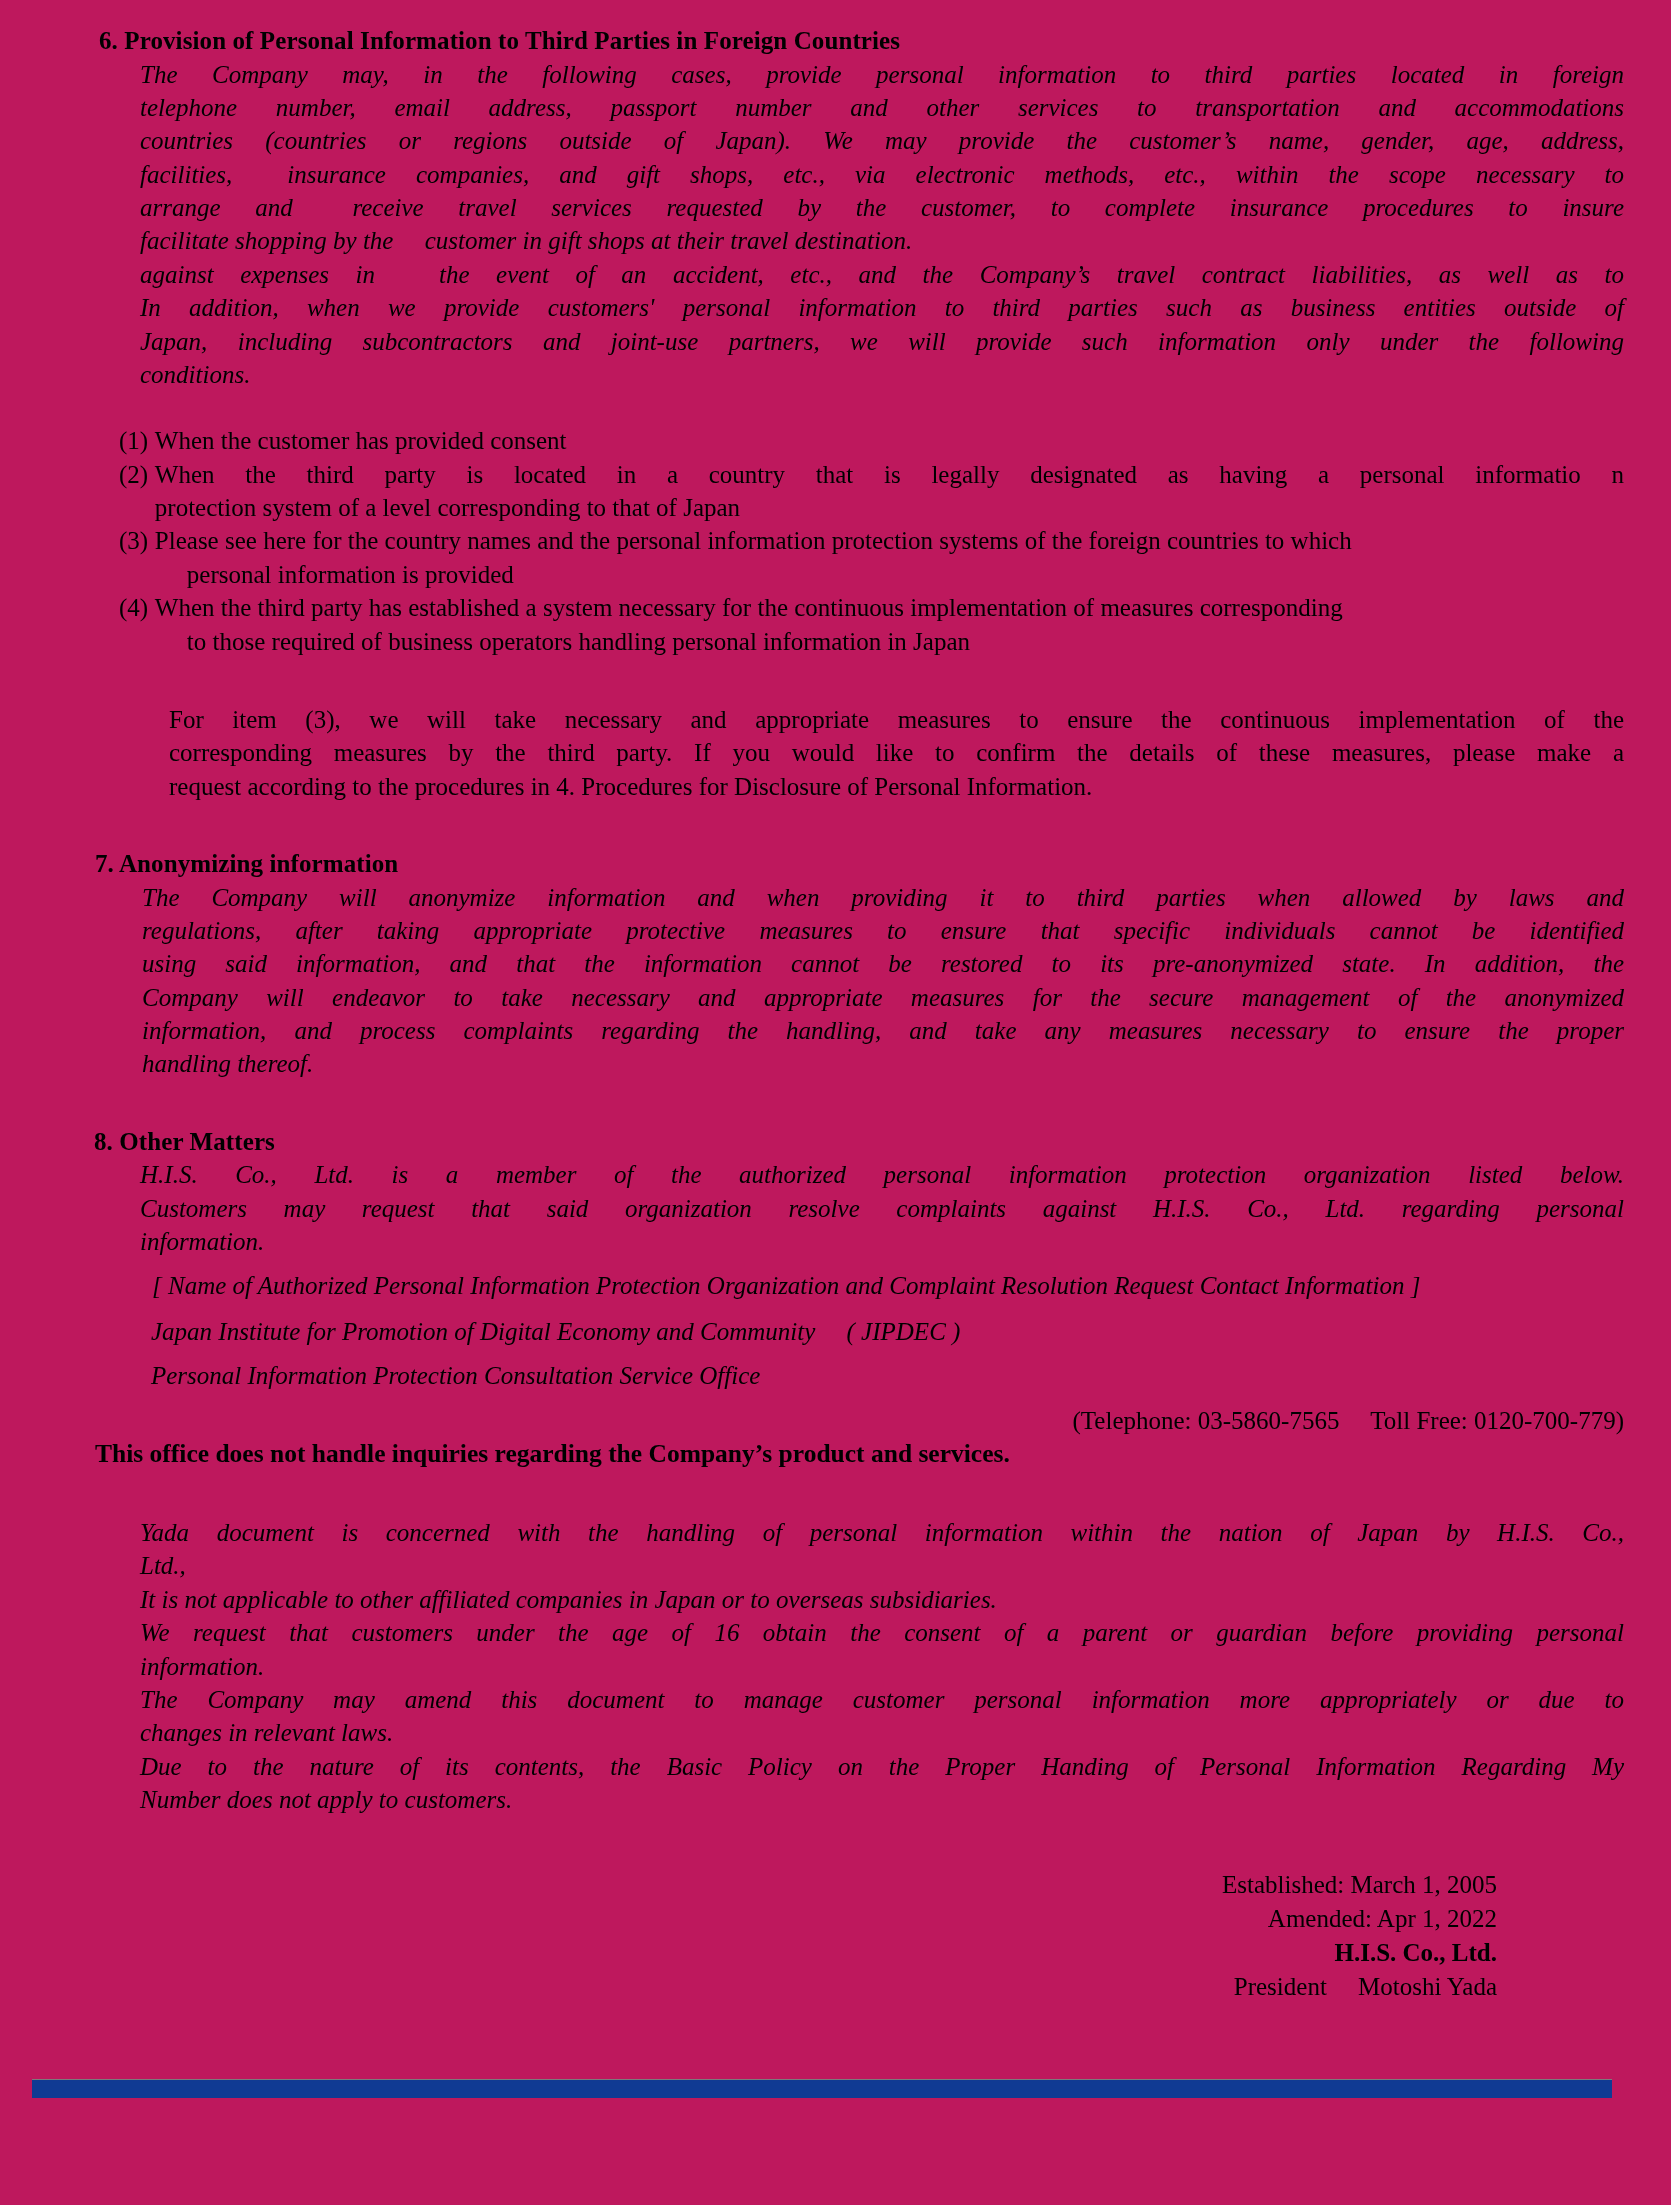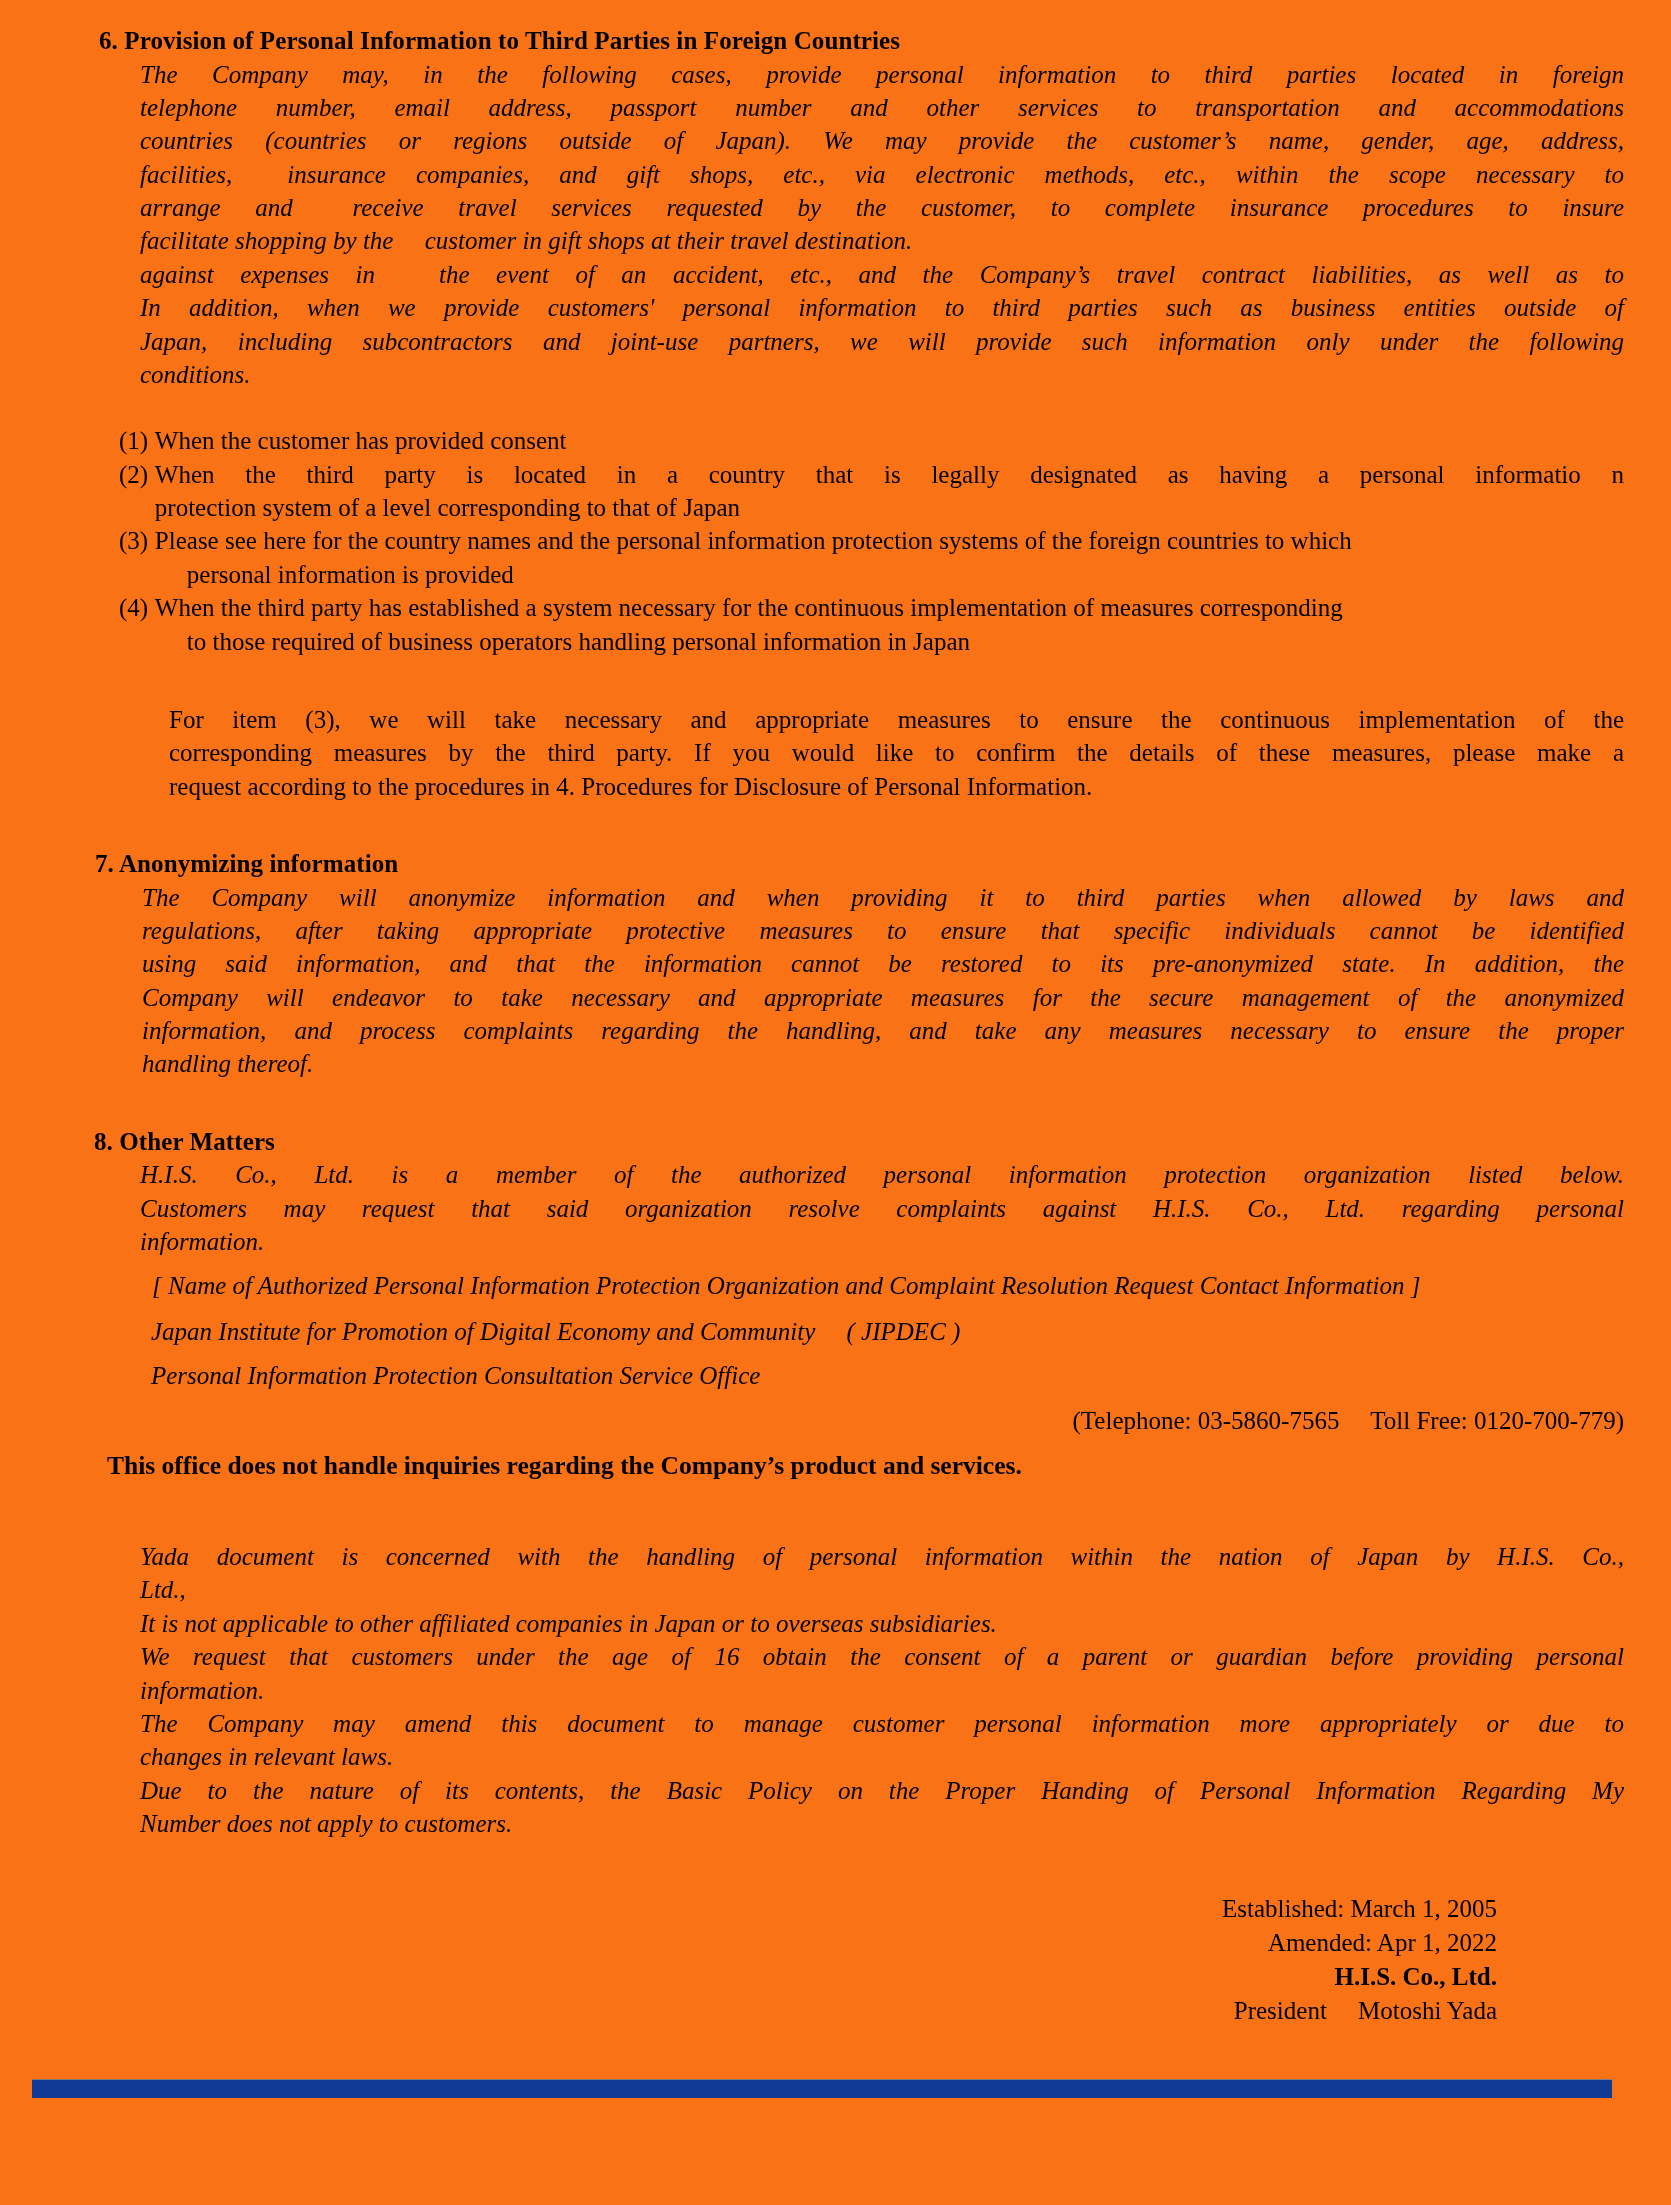--- a/index.html
+++ b/index.html
@@ -8,21 +8,21 @@
     background: #ffffff;
   }
   body {
     font-family: "Liberation Serif", "DejaVu Serif", serif;
     color: #000000;
   }
   #page {
     position: relative;
     width: 1672px;
     height: 2205px;
-    background: #f97316;
+    background: #be185d;
     overflow: hidden;
     box-sizing: border-box;
     padding: 25px 60px 0 52px;
   }
   .doc {
     width: 1572px;
     margin: 0 auto;
   }
 
   
@@ -84,21 +84,21 @@
     font-size: 25px;
     line-height: 1.335;
     margin: 0;
     text-align: right;
     padding-left: 832px;
   }
   .bold-notice {
     font-size: 25.5px;
     font-weight: bold;
     line-height: 1.335;
-    margin: 12px;
+    margin: 0;
     padding-left: 43px;
   }
 
   .sign-block {
     margin-top: 52px;
     text-align: right;
     padding-right: 127px;
   }
   .sign-line {
     font-size: 25px;

